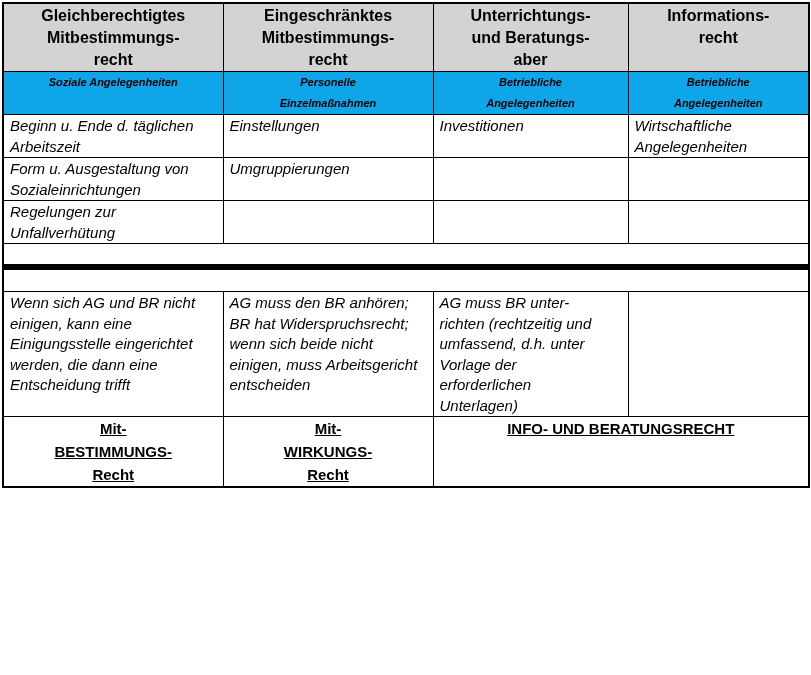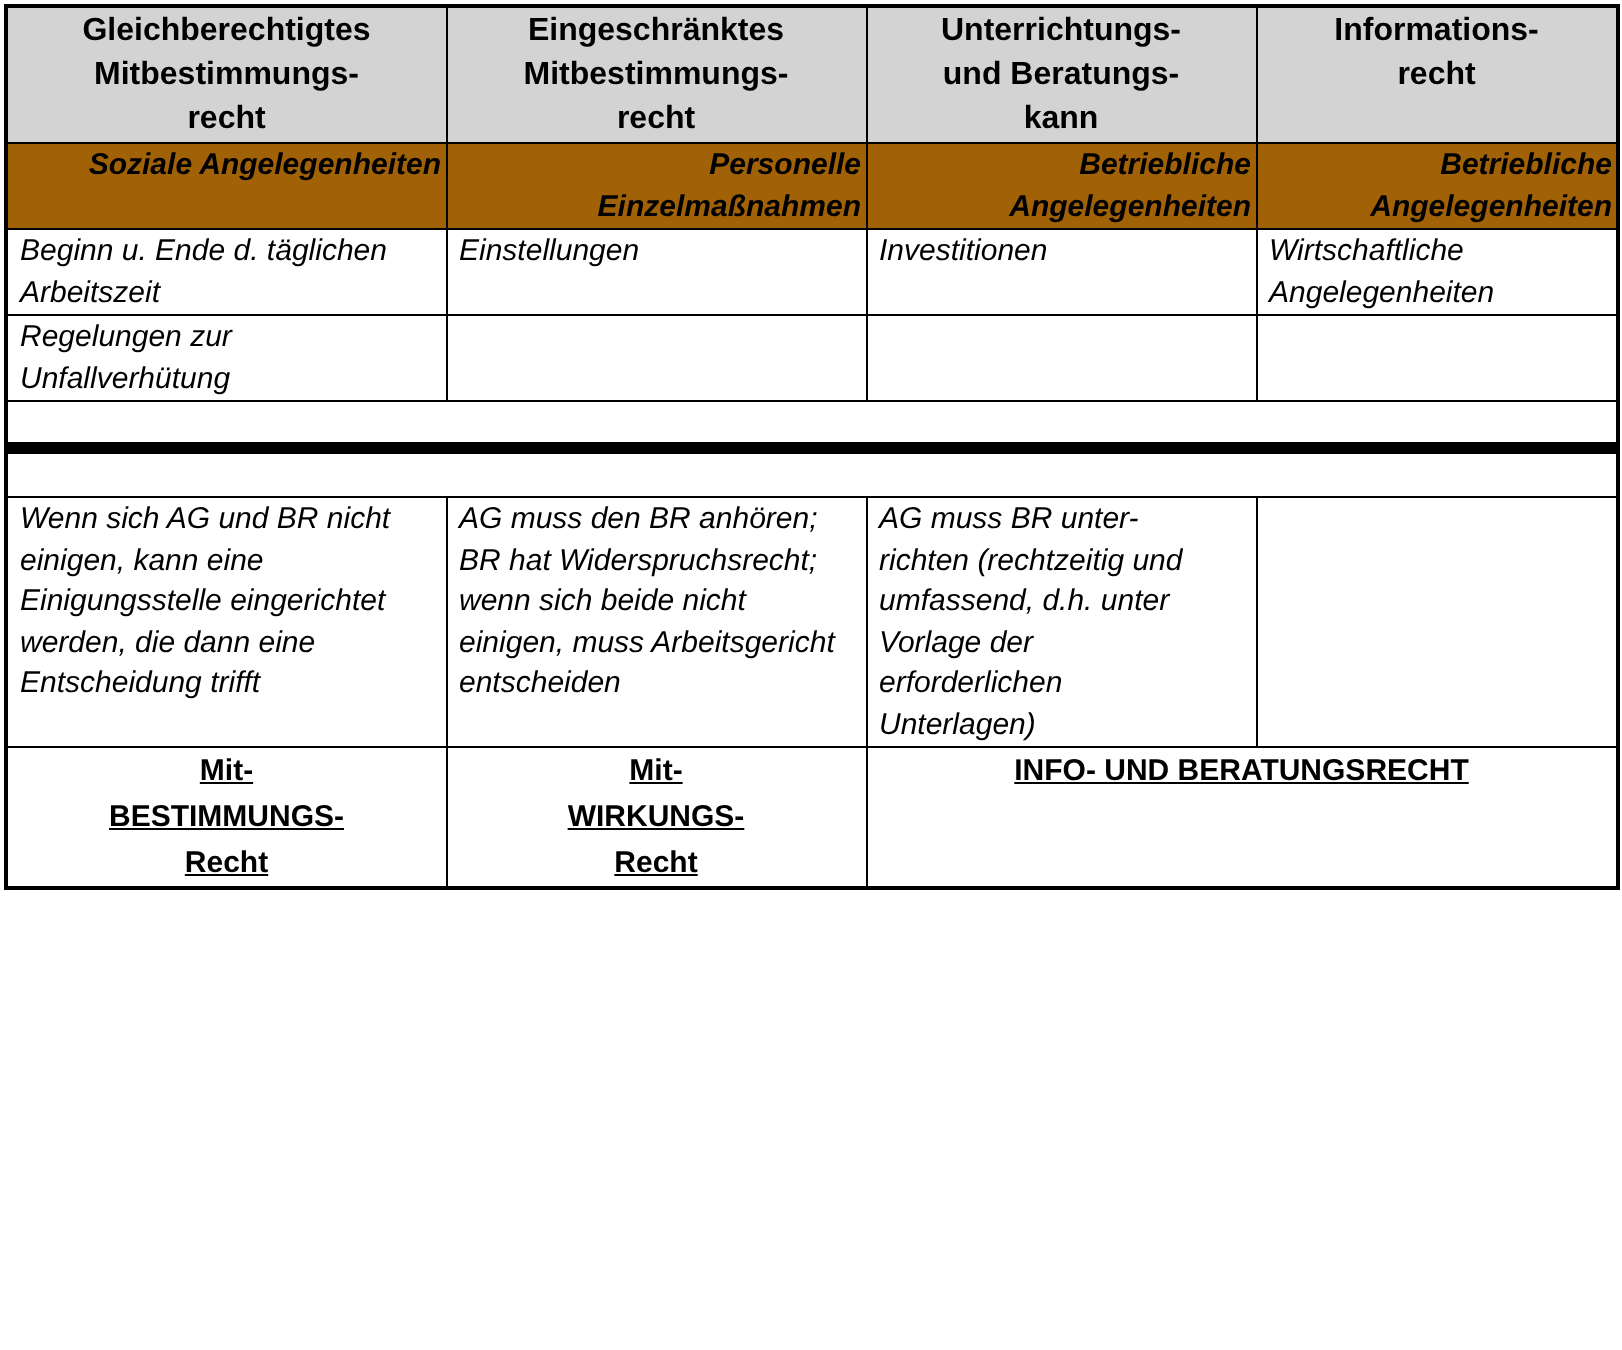--- a/index.html
+++ b/index.html
@@ -29,26 +29,26 @@
   }
   th.hd {
     background: #d3d3d3;
     font-size: 16px;
     line-height: 22px;
     font-weight: bold;
     text-align: center;
     padding: 1px 2px 0 2px;
   }
   th.sub {
-    background: #a16207;
-    font-size: 15px;
+    background: #0ea5e9;
+    font-size: 11px;
     line-height: 21px;
     font-weight: bold;
     font-style: italic;
-    text-align: right;
+    text-align: center;
     padding: 0 2px;
   }
   td.bc {
     font-size: 15px;
     line-height: 20.5px;
     text-align: left;
     padding: 1px 4px 0 6px;
     font-weight: normal;
     font-style: italic;
   }
@@ -96,21 +96,21 @@
   <tbody>
       <tr class="r-head">
     <th class="hd">Gleichberechtigtes
 Mitbestimmungs-
 recht</th>
     <th class="hd">Eingeschränktes
 Mitbestimmungs-
 recht</th>
     <th class="hd">Unterrichtungs-
 und Beratungs-
-kann</th>
+aber</th>
     <th class="hd">Informations-
 recht</th>
   </tr>
 
   <tr class="r-sub">
     <th class="sub">Soziale Angelegenheiten</th>
     <th class="sub">Personelle
 Einzelmaßnahmen</th>
     <th class="sub">Betriebliche
 Angelegenheiten</th>
@@ -118,20 +118,27 @@
 Angelegenheiten</th>
   </tr>
 
   <tr class="r1">
     <td class="bc">Beginn u. Ende d. täglichen
 Arbeitszeit</td>
     <td class="bc">Einstellungen</td>
     <td class="bc">Investitionen</td>
     <td class="bc">Wirtschaftliche
 Angelegenheiten</td>
+  </tr>
+  <tr class="r4">
+    <td class="bc">Form u. Ausgestaltung von
+Sozialeinrichtungen</td>
+    <td class="bc">Umgruppierungen</td>
+    <td class="bc"></td>
+    <td class="bc"></td>
   </tr>
   <tr class="r5">
     <td class="bc">Regelungen zur
 Unfallverhütung</td>
     <td class="bc"></td>
     <td class="bc"></td>
     <td class="bc"></td>
   </tr>
 
   <tr class="r-div">

